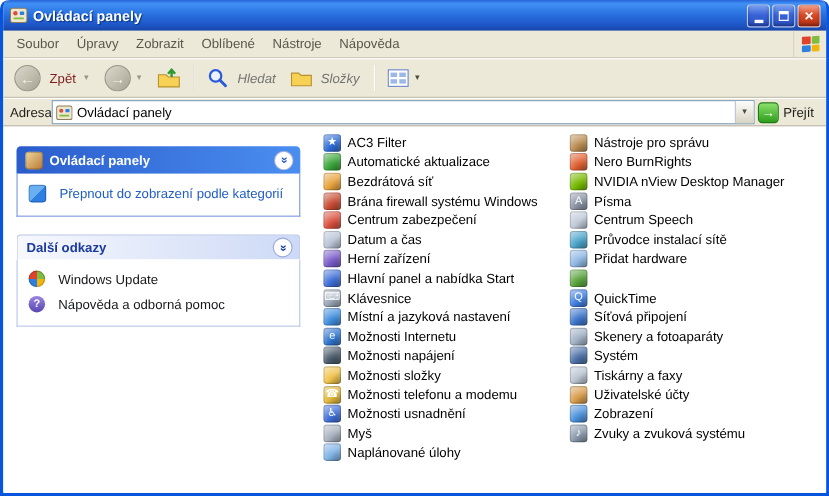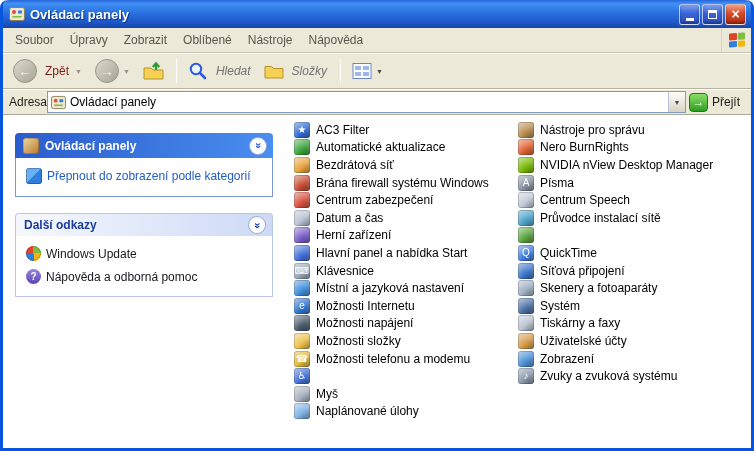--- a/index.html
+++ b/index.html
@@ -117,21 +117,21 @@
   .pane-hdr-icon { width: 16px; height: 16px; border-radius: 3px;
     background: linear-gradient(135deg,#f0d8a0,#b87830); box-shadow: inset 0 0 0 1px rgba(0,0,0,.2); }
   .chevron-btn {
     width: 18px; height: 18px; border-radius: 50%; background: #fff;
     border: 1px solid rgba(60,90,180,.5);
     display: flex; align-items: center; justify-content: center;
   }
   .chevron-glyph { transform: rotate(90deg); font-weight: bold; font-size: 11px; color: #2a58c8; line-height: 1; }
   .pane-body { background: #fff; border: 1px solid #7a96df; border-top: none; padding: 10px; }
   .pane.secondary-pane .pane-body { border-color: #b8c6e8; }
-  .pane-link-row { display: flex; gap: 5px; align-items: flex-end; margin-bottom: 8px; }
+  .pane-link-row { display: flex; gap: 12px; align-items: flex-end; margin-bottom: 8px; }
   .pane-link-row:last-child { margin-bottom: 2px; }
   .switch-icon { width: 16px; height: 16px; flex: 0 0 16px; border-radius: 3px;
     background: linear-gradient(135deg,#6ab0f0 50%,#2f7fe0 50%); box-shadow: inset 0 0 0 1px rgba(0,0,60,.25); }
   .pane-link { color: #215dc6; line-height: 1.35; cursor: pointer; }
   .globe-flag-icon { width: 15px; height: 15px; flex: 0 0 15px; border-radius: 50%;
     background: conic-gradient(#7fbc3f 0 25%, #f2b50e 0 50%, #2f7fe0 0 75%, #e1422c 0);
     box-shadow: inset 0 0 0 1px rgba(0,0,0,.2); }
   .help-icon { width: 15px; height: 15px; flex: 0 0 15px; border-radius: 50%;
     background: linear-gradient(180deg,#9a86e0,#5a46b0); color: #fff; font-size: 10px; font-weight: bold;
     display: flex; align-items: center; justify-content: center; }
@@ -349,20 +349,21 @@
           <div class="cpl-item">
             <span class="cpl-icon" style="background: linear-gradient(135deg, rgb(246, 221, 156) 0%, rgb(240, 194, 75) 55%, rgb(139, 112, 43) 100%);"></span>
             <span class="cpl-label">Možnosti složky</span>
           </div>
           <div class="cpl-item">
             <span class="cpl-icon" style="background: linear-gradient(135deg, rgb(239, 215, 146) 0%, rgb(227, 184, 58) 55%, rgb(131, 106, 33) 100%);">☎</span>
             <span class="cpl-label">Možnosti telefonu a modemu</span>
           </div>
           <div class="cpl-item">
             <span class="cpl-icon" style="background: linear-gradient(135deg, rgb(149, 175, 233) 0%, rgb(63, 111, 216) 55%, rgb(36, 64, 125) 100%);">♿</span>
+            <span class="cpl-label">Možnosti usnadnění</span>
           </div>
           <div class="cpl-item">
             <span class="cpl-icon" style="background: linear-gradient(135deg, rgb(207, 212, 220) 0%, rgb(168, 178, 192) 55%, rgb(97, 103, 111) 100%);"></span>
             <span class="cpl-label">Myš</span>
           </div>
           <div class="cpl-item">
             <span class="cpl-icon" style="background: linear-gradient(135deg, rgb(184, 212, 240) 0%, rgb(127, 178, 229) 55%, rgb(73, 103, 132) 100%);"></span>
             <span class="cpl-label">Naplánované úlohy</span>
           </div>
         </div>
@@ -384,20 +385,24 @@
             <span class="cpl-label">Písma</span>
           </div>
           <div class="cpl-item">
             <span class="cpl-icon" style="background: linear-gradient(135deg, rgb(220, 225, 233) 0%, rgb(192, 202, 216) 55%, rgb(111, 117, 125) 100%);"></span>
             <span class="cpl-label">Centrum Speech</span>
           </div>
           <div class="cpl-item">
             <span class="cpl-icon" style="background: linear-gradient(135deg, rgb(154, 204, 225) 0%, rgb(73, 163, 201) 55%, rgb(42, 94, 116) 100%);"></span>
             <span class="cpl-label">Průvodce instalací sítě</span>
           </div>
+          <div class="cpl-item">
+            <span class="cpl-icon" style="background: linear-gradient(135deg, rgb(193, 215, 239) 0%, rgb(143, 183, 227) 55%, rgb(82, 106, 131) 100%);"></span>
+            <span class="cpl-label">Přidat hardware</span>
+          </div>
           <div class="cpl-item selected">
             <span class="cpl-icon" style="background: linear-gradient(135deg, rgb(162, 204, 147) 0%, rgb(87, 163, 60) 55%, rgb(50, 94, 34) 100%);"></span>
           </div>
           <div class="cpl-item">
             <span class="cpl-icon" style="background: linear-gradient(135deg, rgb(148, 183, 237) 0%, rgb(61, 125, 224) 55%, rgb(35, 72, 129) 100%);">Q</span>
             <span class="cpl-label">QuickTime</span>
           </div>
           <div class="cpl-item">
             <span class="cpl-icon" style="background: linear-gradient(135deg, rgb(146, 178, 225) 0%, rgb(58, 116, 201) 55%, rgb(33, 67, 116) 100%);"></span>
             <span class="cpl-label">Síťová připojení</span>

